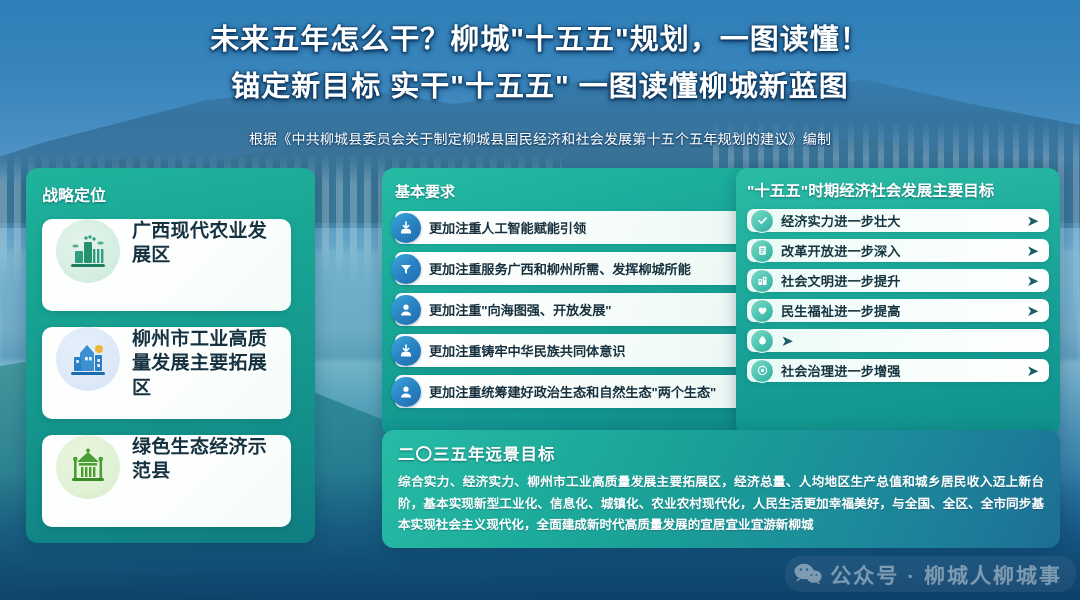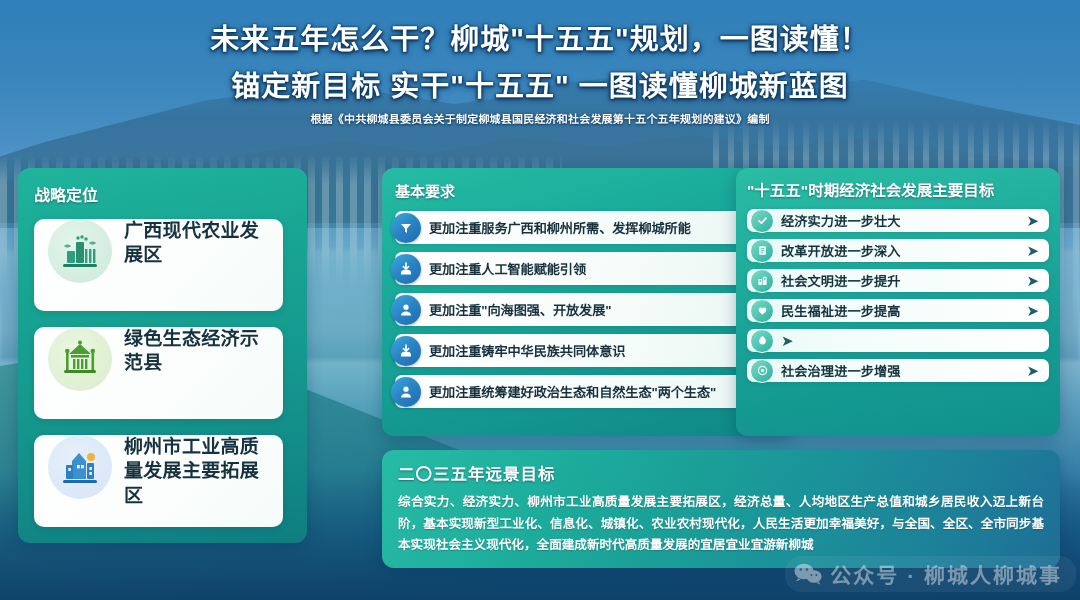--- a/index.html
+++ b/index.html
@@ -91,38 +91,38 @@
     text-shadow:0 0 2px rgba(12,60,100,.95), 1px 1px 3px rgba(10,50,90,.9),
                 -1px 1px 3px rgba(10,50,90,.9), 0 2px 6px rgba(8,40,75,.75);
   }
   .title-2 {
     font-size:29px; font-weight:bold; color:#ffffff; letter-spacing:1px;
     line-height:1.55; margin-top:2px;
     text-shadow:0 0 2px rgba(12,60,100,.95), 1px 1px 3px rgba(10,50,90,.9),
                 -1px 1px 3px rgba(10,50,90,.9), 0 2px 6px rgba(8,40,75,.75);
   }
   .title-sub {
-    margin-top:2px; font-size:11px; font-weight:bold; color:#ffffff;
+    margin-top:20px; font-size:14px; font-weight:normal; color:#ffffff;
     letter-spacing:.2px;
     text-shadow:0 1px 2px rgba(10,50,90,.9), 0 0 3px rgba(12,60,100,.8);
   }
 
   
   .panel {
     position:absolute; z-index:6; border-radius:12px;
     box-shadow:0 4px 16px rgba(8,45,80,.30);
   }
   .panel-title {
     color:#ffffff; font-weight:bold;
     text-shadow:0 1px 2px rgba(10,70,80,.6);
   }
 
   
   #panel-strategy {
-    left:18px; top:168px; width:289px; height:375px;
+    left:26px; top:168px; width:289px; height:375px;
     background:linear-gradient(170deg, #1fb39c 0%, #18a593 28%, #15998e 55%, #128a88 80%, #0f7d80 100%);
     padding:14px 24px 0 16px;
   }
   #panel-strategy .panel-title { font-size:16px; margin-bottom:13px; }
   .strat-card {
     background:linear-gradient(135deg,#ffffff 0%, #fbfefd 60%, #f4fbf8 100%);
     border-radius:10px;
     height:92px; margin-bottom:16px;
     display:flex; align-items:flex-start; padding:0 14px;
     box-shadow:0 2px 6px rgba(10,60,70,.18);
@@ -188,21 +188,21 @@
     display:flex; align-items:center; justify-content:center;
   }
   .goal-text {
     font-size:13.2px; color:#15333f; font-weight:bold; flex:1;
     letter-spacing:.1px;
   }
   .goal-arrow { font-size:15px; color:#1d5f68; line-height:1; font-weight:bold; }
 
   
   #panel-vision {
-    left:382px; top:450px; width:678px; height:118px;
+    left:382px; top:430px; width:678px; height:118px;
     background:linear-gradient(120deg, #27bba5 0%, #1dad9c 25%, #1a9f97 45%, #1b8f9a 65%, #1d7d99 85%, #1e6d94 100%);
     padding:11px 16px 0 16px;
   }
   #panel-vision .panel-title { font-size:16.5px; margin-bottom:7px; letter-spacing:1px; }
   .vision-body {
     font-size:12.6px; color:#ffffff; font-weight:bold;
     line-height:1.72; text-align:justify;
     text-shadow:0 1px 1px rgba(10,60,80,.35);
   }
 
@@ -258,20 +258,40 @@
             <circle cx="20" cy="9" r="1.7"></circle>
               <circle cx="24" cy="8" r="1.7"></circle>
               <circle cx="28" cy="10" r="1.7"></circle>
             <path d="M6 17c2-2 5-2 7 0-2 2-5 2-7 0z" opacity=".8"></path>
             <path d="M31 14c2-2 5-2 7 0-2 2-5 2-7 0z" opacity=".8"></path>
             <rect x="5" y="35" width="34" height="3" rx="1.5" fill="#1f7f62"></rect>
           </g>
         </svg>
       </div>
       <div class="strat-label">广西现代农业发展区</div>
+    </div>
+
+    <div class="strat-card">
+      <div class="strat-ico blue">
+        <svg class="svgico" width="44" height="44" viewBox="0 0 44 44">
+          <g fill="#2b7fc4">
+            <circle cx="33" cy="12" r="4" fill="#f0b43c"></circle>
+            <path d="M21 8l7 8v18h-14V16z" fill="#3d90cf"></path>
+            <rect x="8" y="20" width="7" height="14" rx="1" fill="#2b7fc4"></rect>
+            <rect x="29" y="18" width="7" height="16" rx="1" fill="#2b7fc4"></rect>
+            <rect x="10.3" y="23" width="2.6" height="3" fill="#eaf3fb"></rect>
+            <rect x="31.3" y="22" width="2.6" height="3" fill="#eaf3fb"></rect>
+            <rect x="31.3" y="27" width="2.6" height="3" fill="#eaf3fb"></rect>
+            <rect x="19" y="20" width="2.8" height="3.4" fill="#eaf3fb"></rect>
+            <rect x="23" y="20" width="2.8" height="3.4" fill="#eaf3fb"></rect>
+            <rect x="5" y="35" width="34" height="3" rx="1.5" fill="#1d6aae"></rect>
+          </g>
+        </svg>
+      </div>
+      <div class="strat-label">柳州市工业高质量发展主要拓展区</div>
     </div>
 
     <div class="strat-card">
       <div class="strat-ico leaf">
         <svg class="svgico" width="44" height="44" viewBox="0 0 44 44">
           <g fill="#4a9e33">
             <path d="M22 7L33 17H11z"></path>
             <rect x="13" y="18" width="18" height="2.6"></rect>
             <rect x="15" y="22" width="2.4" height="10"></rect>
             <rect x="19" y="22" width="2.4" height="10"></rect>
@@ -281,62 +301,42 @@
             <rect x="33.5" y="16" width="2.6" height="17"></rect>
             <circle cx="9.3" cy="14" r="2.3"></circle>
               <circle cx="34.8" cy="14" r="2.3"></circle>
             <circle cx="22" cy="5.5" r="2"></circle>
             <rect x="6" y="33" width="32" height="3" rx="1.5" fill="#3c8a28"></rect>
           </g>
         </svg>
       </div>
       <div class="strat-label">绿色生态经济示范县</div>
     </div>
-
-    <div class="strat-card">
-      <div class="strat-ico blue">
-        <svg class="svgico" width="44" height="44" viewBox="0 0 44 44">
-          <g fill="#2b7fc4">
-            <circle cx="33" cy="12" r="4" fill="#f0b43c"></circle>
-            <path d="M21 8l7 8v18h-14V16z" fill="#3d90cf"></path>
-            <rect x="8" y="20" width="7" height="14" rx="1" fill="#2b7fc4"></rect>
-            <rect x="29" y="18" width="7" height="16" rx="1" fill="#2b7fc4"></rect>
-            <rect x="10.3" y="23" width="2.6" height="3" fill="#eaf3fb"></rect>
-            <rect x="31.3" y="22" width="2.6" height="3" fill="#eaf3fb"></rect>
-            <rect x="31.3" y="27" width="2.6" height="3" fill="#eaf3fb"></rect>
-            <rect x="19" y="20" width="2.8" height="3.4" fill="#eaf3fb"></rect>
-            <rect x="23" y="20" width="2.8" height="3.4" fill="#eaf3fb"></rect>
-            <rect x="5" y="35" width="34" height="3" rx="1.5" fill="#1d6aae"></rect>
-          </g>
-        </svg>
-      </div>
-      <div class="strat-label">柳州市工业高质量发展主要拓展区</div>
-    </div>
   </div>
 
   <div class="panel" id="panel-require">
     <div class="panel-title">基本要求</div>
+
+    <div class="req-row">
+      <span class="req-ico">
+        <svg class="svgico" width="16" height="16" viewBox="0 0 16 16">
+          <path d="M8 2v6m0 0L5.4 5.6M8 8l2.6-2.4" stroke="#ffffff" stroke-width="1.6" fill="none" stroke-linecap="round"></path>
+          <path d="M3 11.6c0-2 2.3-3.2 5-3.2s5 1.2 5 3.2v1.8H3z" fill="#ffffff"></path>
+        </svg>
+      </span>
+      <span class="req-text">更加注重人工智能赋能引领</span>
+    </div>
 
     <div class="req-row">
       <span class="req-ico">
         <svg class="svgico" width="16" height="16" viewBox="0 0 16 16">
             <path d="M3 4h10l-4 4.6V13l-2-1.4V8.6z" fill="#ffffff"></path>
           </svg>
       </span>
       <span class="req-text">更加注重服务广西和柳州所需、发挥柳城所能</span>
-    </div>
-
-    <div class="req-row">
-      <span class="req-ico">
-        <svg class="svgico" width="16" height="16" viewBox="0 0 16 16">
-          <path d="M8 2v6m0 0L5.4 5.6M8 8l2.6-2.4" stroke="#ffffff" stroke-width="1.6" fill="none" stroke-linecap="round"></path>
-          <path d="M3 11.6c0-2 2.3-3.2 5-3.2s5 1.2 5 3.2v1.8H3z" fill="#ffffff"></path>
-        </svg>
-      </span>
-      <span class="req-text">更加注重人工智能赋能引领</span>
     </div>
 
     <div class="req-row">
       <span class="req-ico">
         <svg class="svgico" width="16" height="16" viewBox="0 0 16 16">
           <circle cx="8" cy="5.2" r="2.6" fill="#ffffff"></circle>
           <path d="M3 13.4c0-2.4 2.3-4 5-4s5 1.6 5 4z" fill="#ffffff"></path>
         </svg>
       </span>
       <span class="req-text">更加注重"向海图强、开放发展"</span>

